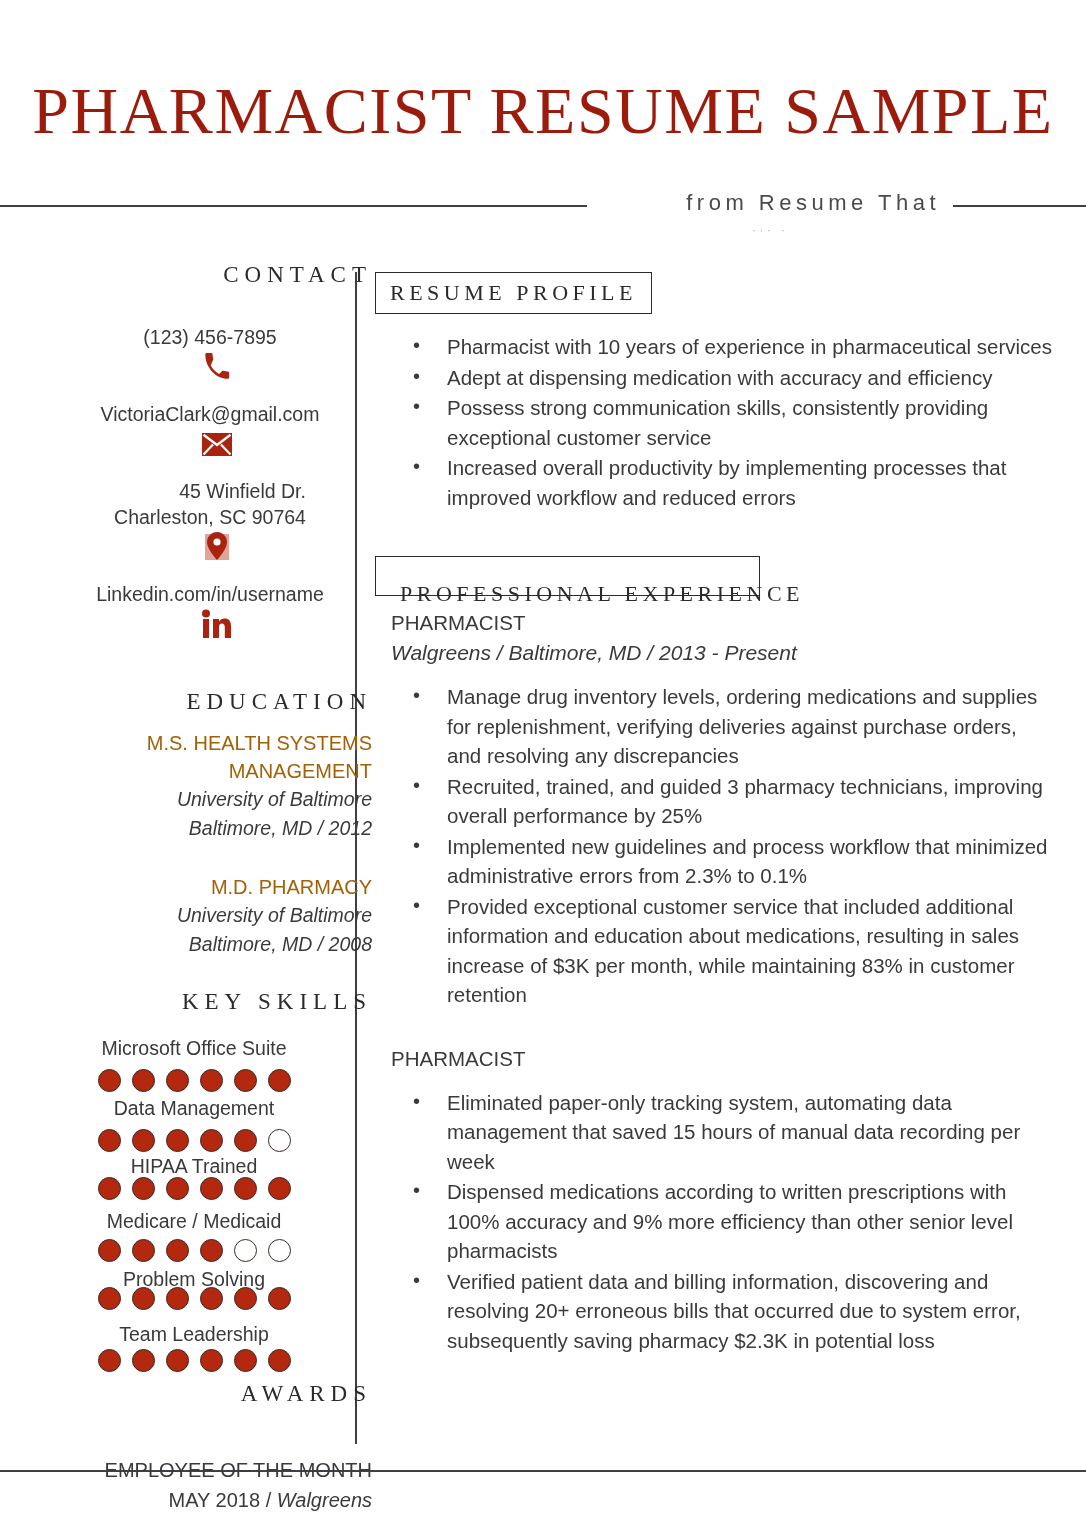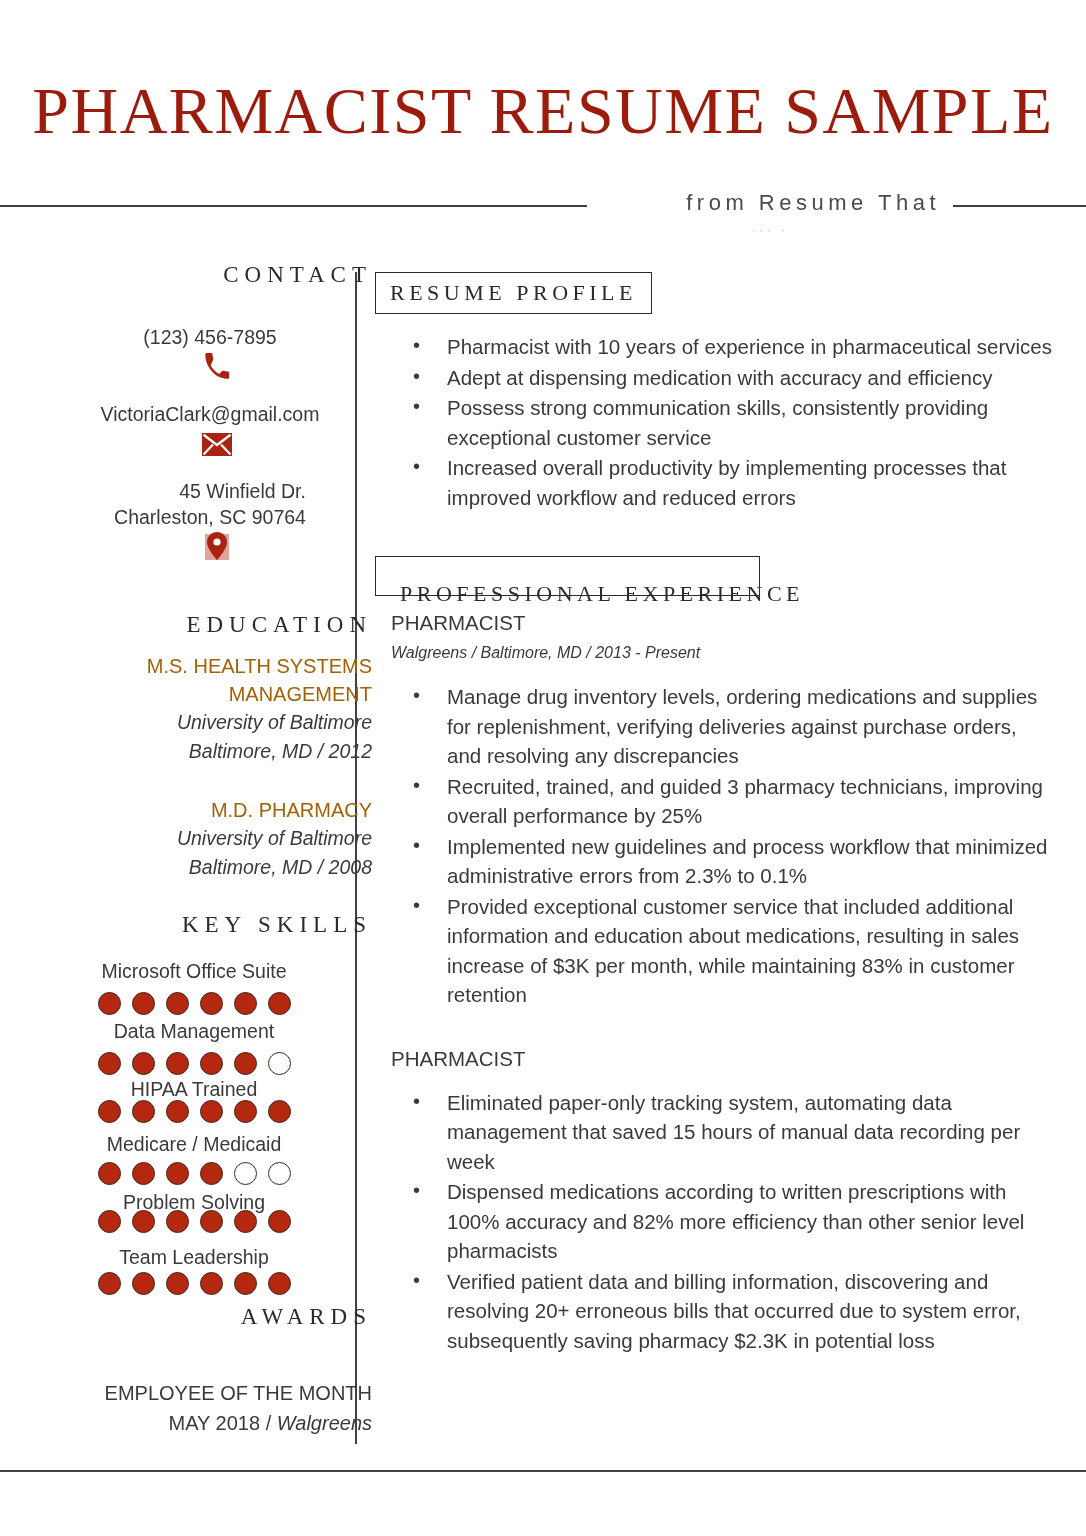--- a/index.html
+++ b/index.html
@@ -142,21 +142,21 @@
     margin-bottom: 1px;
   }
   .bullets li::before {
     content: "\2022"; position: absolute; left: 38px; top: -1px;
     font-size: 20px; color: #3a3a3a;
   }
 
   #experience-section { margin-top: 44px; }
   .job { margin-top: 8px; }
   .job-title { font-size: 20.5px; line-height: 30px; color: #3a3a3a; padding-left: 16px; }
-  .job-meta  { font-size: 16px; line-height: 30px; color: #3a3a3a; font-style: italic; padding-left: 16px; }
+  .job-meta  { font-size: 21px; line-height: 30px; color: #3a3a3a; font-style: italic; padding-left: 16px; }
   .job .bullets { margin-top: 14px; }
   #job-2 { margin-top: 34px; }
 </style>
 </head>
 <body>
 
 <div id="doc-title">PHARMACIST RESUME SAMPLE</div>
 <div id="rule-left"></div>
 <div id="rule-right"></div>
 <div id="subtitle">from Resume That</div>
@@ -196,20 +196,30 @@
 Charleston, SC 90764</div>
       <div class="contact-icon">
         <svg width="32" height="34" viewBox="0 0 32 34">
           <rect x="4" y="4" width="24" height="26" fill="#E0A59A"></rect>
           <path d="M16 2 C10.5 2 6 6.5 6 12 c0 7.5 10 18 10 18 s10 -10.5 10 -18 C26 6.5 21.5 2 16 2 z" fill="#A82411"></path>
           <circle cx="16" cy="12" r="3.6" fill="#ffffff"></circle>
         </svg>
       </div>
     </div>
 
+    <div class="contact-row">
+      <div class="contact-text">Linkedin.com/in/username</div>
+      <div class="contact-icon">
+        <svg width="30" height="30" viewBox="0 0 30 30" fill="#A82411">
+          <rect x="1" y="10" width="6" height="19"></rect>
+          <circle cx="4" cy="4.5" r="4"></circle>
+          <path d="M11 10 h6 v2.8 c1.2-2 3.2-3.2 5.6-3.2 4 0 6.4 2.5 6.4 7.3 V29 h-6.2 V18.2 c0-2.4-.9-3.8-2.9-3.8 -2 0-2.9 1.4-2.9 3.8 V29 H11 z"></path>
+        </svg>
+      </div>
+    </div>
 
   </div>
 
   <div class="side-heading" id="education-heading">EDUCATION</div>
 
   <div class="edu-block" id="edu-block-1">
     <div class="edu-degree">M.S. HEALTH SYSTEMS
 MANAGEMENT</div>
     <div class="edu-school">University of Baltimore</div>
     <div class="edu-where">Baltimore, MD / 2012</div>
@@ -317,19 +327,19 @@
           <li>Recruited, trained, and guided 3 pharmacy technicians, improving overall performance by 25%</li>
           <li>Implemented new guidelines and process workflow that minimized administrative errors from 2.3% to 0.1%</li>
           <li>Provided exceptional customer service that included additional information and education about medications, resulting in sales increase of $3K per month, while maintaining 83% in customer retention</li>
         </ul>
     </div>
 
     <div class="job" id="job-2">
       <div class="job-title">PHARMACIST</div>
       <ul class="bullets" id="job-2-bullets">
           <li>Eliminated paper-only tracking system, automating data management that saved 15 hours of manual data recording per week</li>
-          <li>Dispensed medications according to written prescriptions with 100% accuracy and 82% more efficiency than other senior level pharmacists</li>
+          <li>Dispensed medications according to written prescriptions with 100% accuracy and 9% more efficiency than other senior level pharmacists</li>
           <li>Verified patient data and billing information, discovering and resolving 20+ erroneous bills that occurred due to system error, subsequently saving pharmacy $2.3K in potential loss</li>
         </ul>
     </div>
   </div>
 
 </div>
 
 </body></html>

